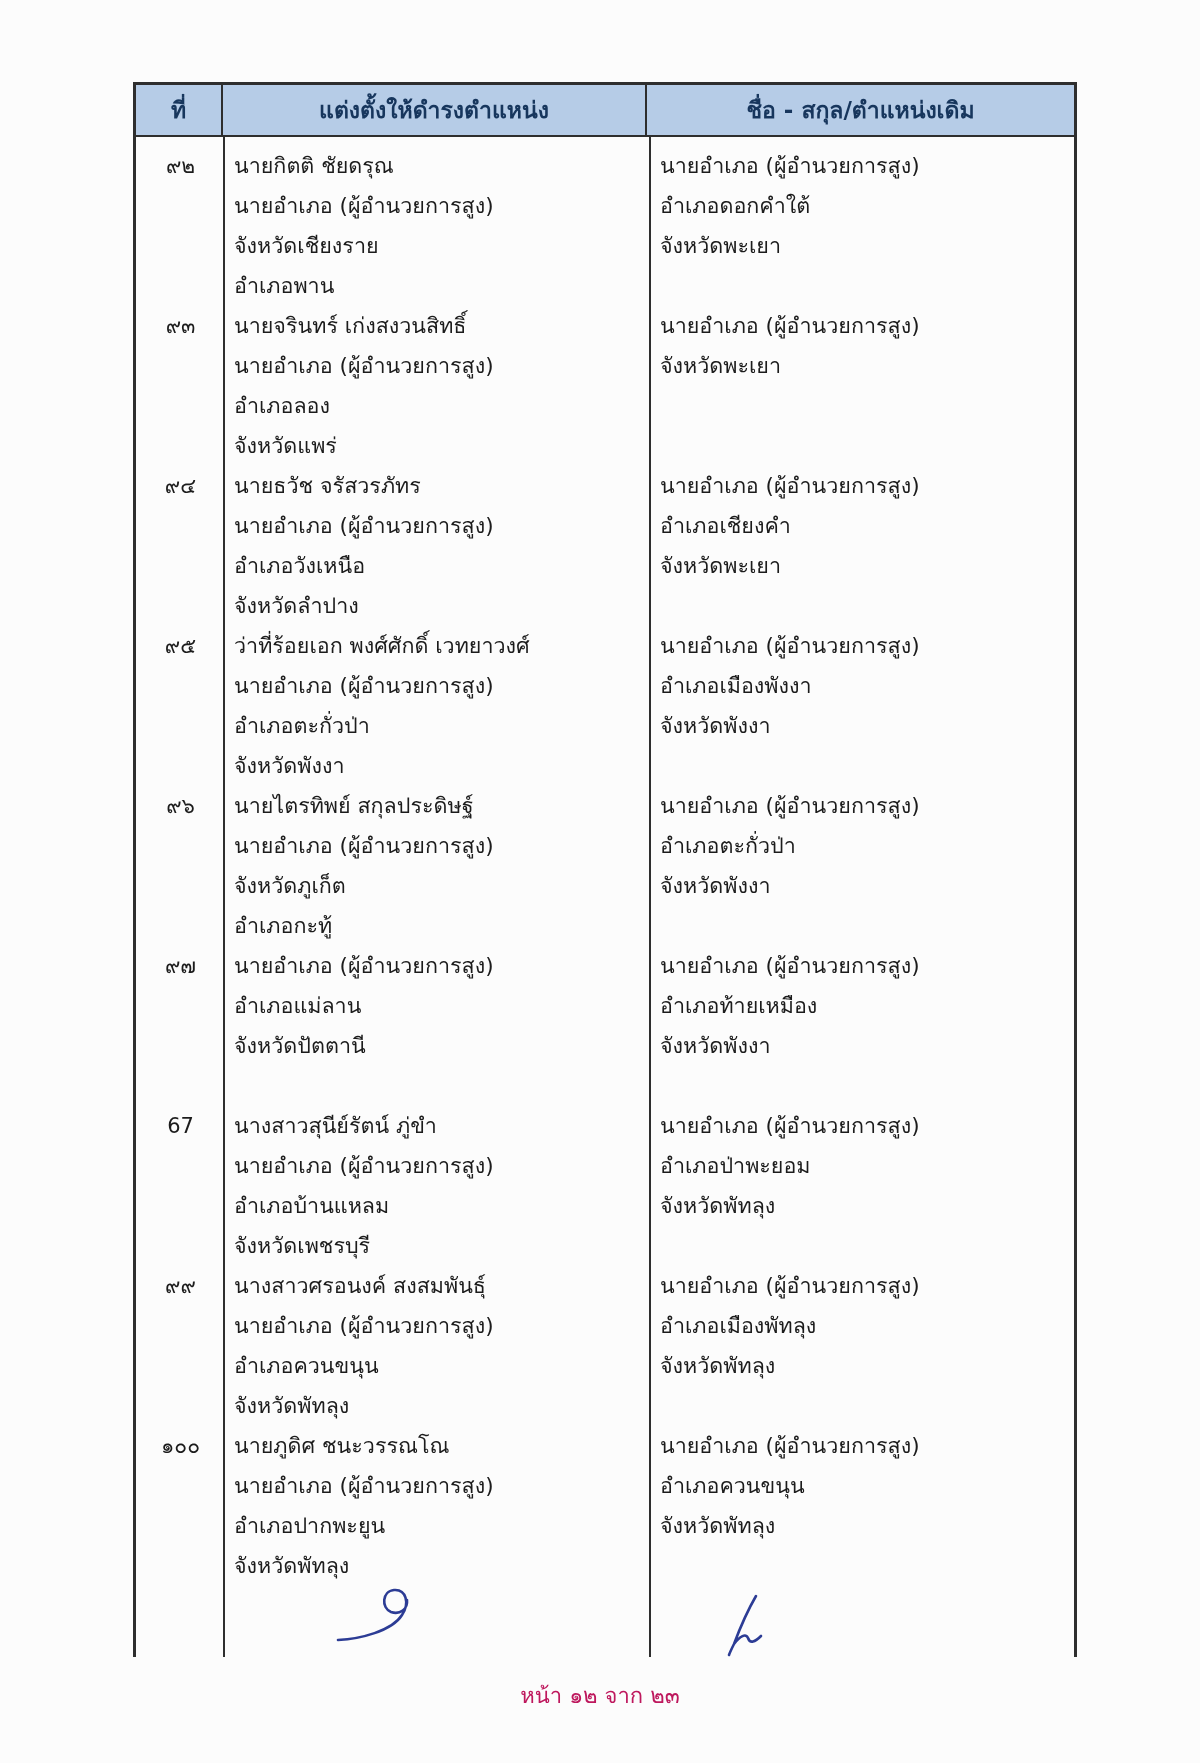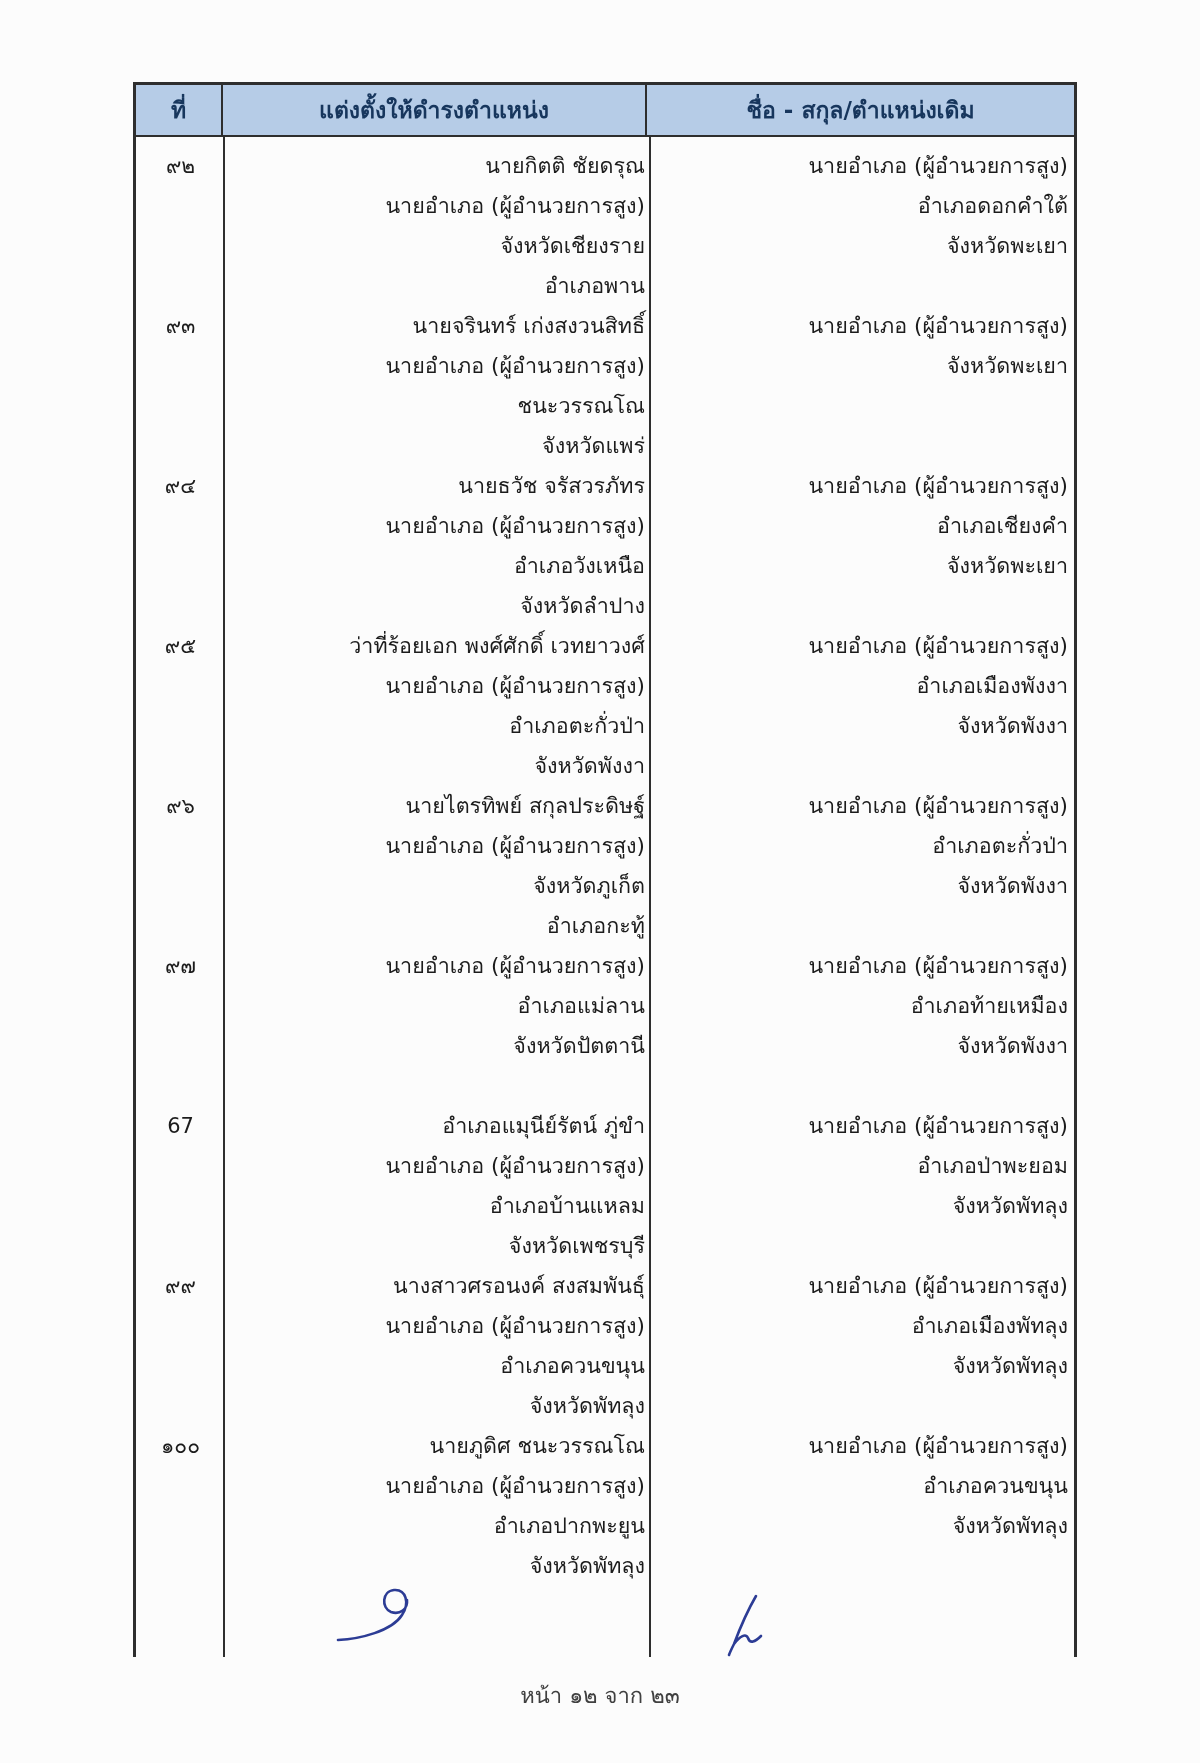--- a/index.html
+++ b/index.html
@@ -62,33 +62,32 @@
   .cell-no{
     text-align:center;
     font-size:21px;
     line-height:40px;
     color:#1c1c1c;
   }
   .cell{
     padding-left:9px;
     padding-right:6px;
     color:#1c1c1c;
-    text-align:right;
   }
   .line{
     font-size:21.5px;
     line-height:40px;
     white-space:nowrap;
   }
   .footer{
     position:absolute;
     left:0;top:1678px;width:1200px;
     text-align:center;
     font-size:22px;
-    color:#404040;
+    color:#be185d;
   }
   .sig{position:absolute;}
   .sig svg{display:block;}
 </style>
 </head>
 <body>
 
 <div class="page">
 
   <div class="doc-table">
@@ -116,21 +115,21 @@
             <div class="line">อำเภอดอกคำใต้</div>
             <div class="line">จังหวัดพะเยา</div>
           </div>
   </div>
 
   <div class="row">
     <div class="cell-no">๙๓</div>
     <div class="cell">
             <div class="line">นายจรินทร์ เก่งสงวนสิทธิ์</div>
             <div class="line">นายอำเภอ (ผู้อำนวยการสูง)</div>
-            <div class="line">ชนะวรรณโณ</div>
+            <div class="line">อำเภอลอง</div>
             <div class="line">จังหวัดแพร่</div>
           </div>
     <div class="cell">
             <div class="line">นายอำเภอ (ผู้อำนวยการสูง)</div>
             <div class="line">จังหวัดพะเยา</div>
           </div>
   </div>
 
   <div class="row">
     <div class="cell-no">๙๔</div>
@@ -187,21 +186,21 @@
     <div class="cell">
             <div class="line">นายอำเภอ (ผู้อำนวยการสูง)</div>
             <div class="line">อำเภอท้ายเหมือง</div>
             <div class="line">จังหวัดพังงา</div>
           </div>
   </div>
 
   <div class="row">
     <div class="cell-no">67</div>
     <div class="cell">
-            <div class="line">อำเภอแมุนีย์รัตน์ ภู่ขำ</div>
+            <div class="line">นางสาวสุนีย์รัตน์ ภู่ขำ</div>
             <div class="line">นายอำเภอ (ผู้อำนวยการสูง)</div>
             <div class="line">อำเภอบ้านแหลม</div>
             <div class="line">จังหวัดเพชรบุรี</div>
           </div>
     <div class="cell">
             <div class="line">นายอำเภอ (ผู้อำนวยการสูง)</div>
             <div class="line">อำเภอป่าพะยอม</div>
             <div class="line">จังหวัดพัทลุง</div>
           </div>
   </div>

